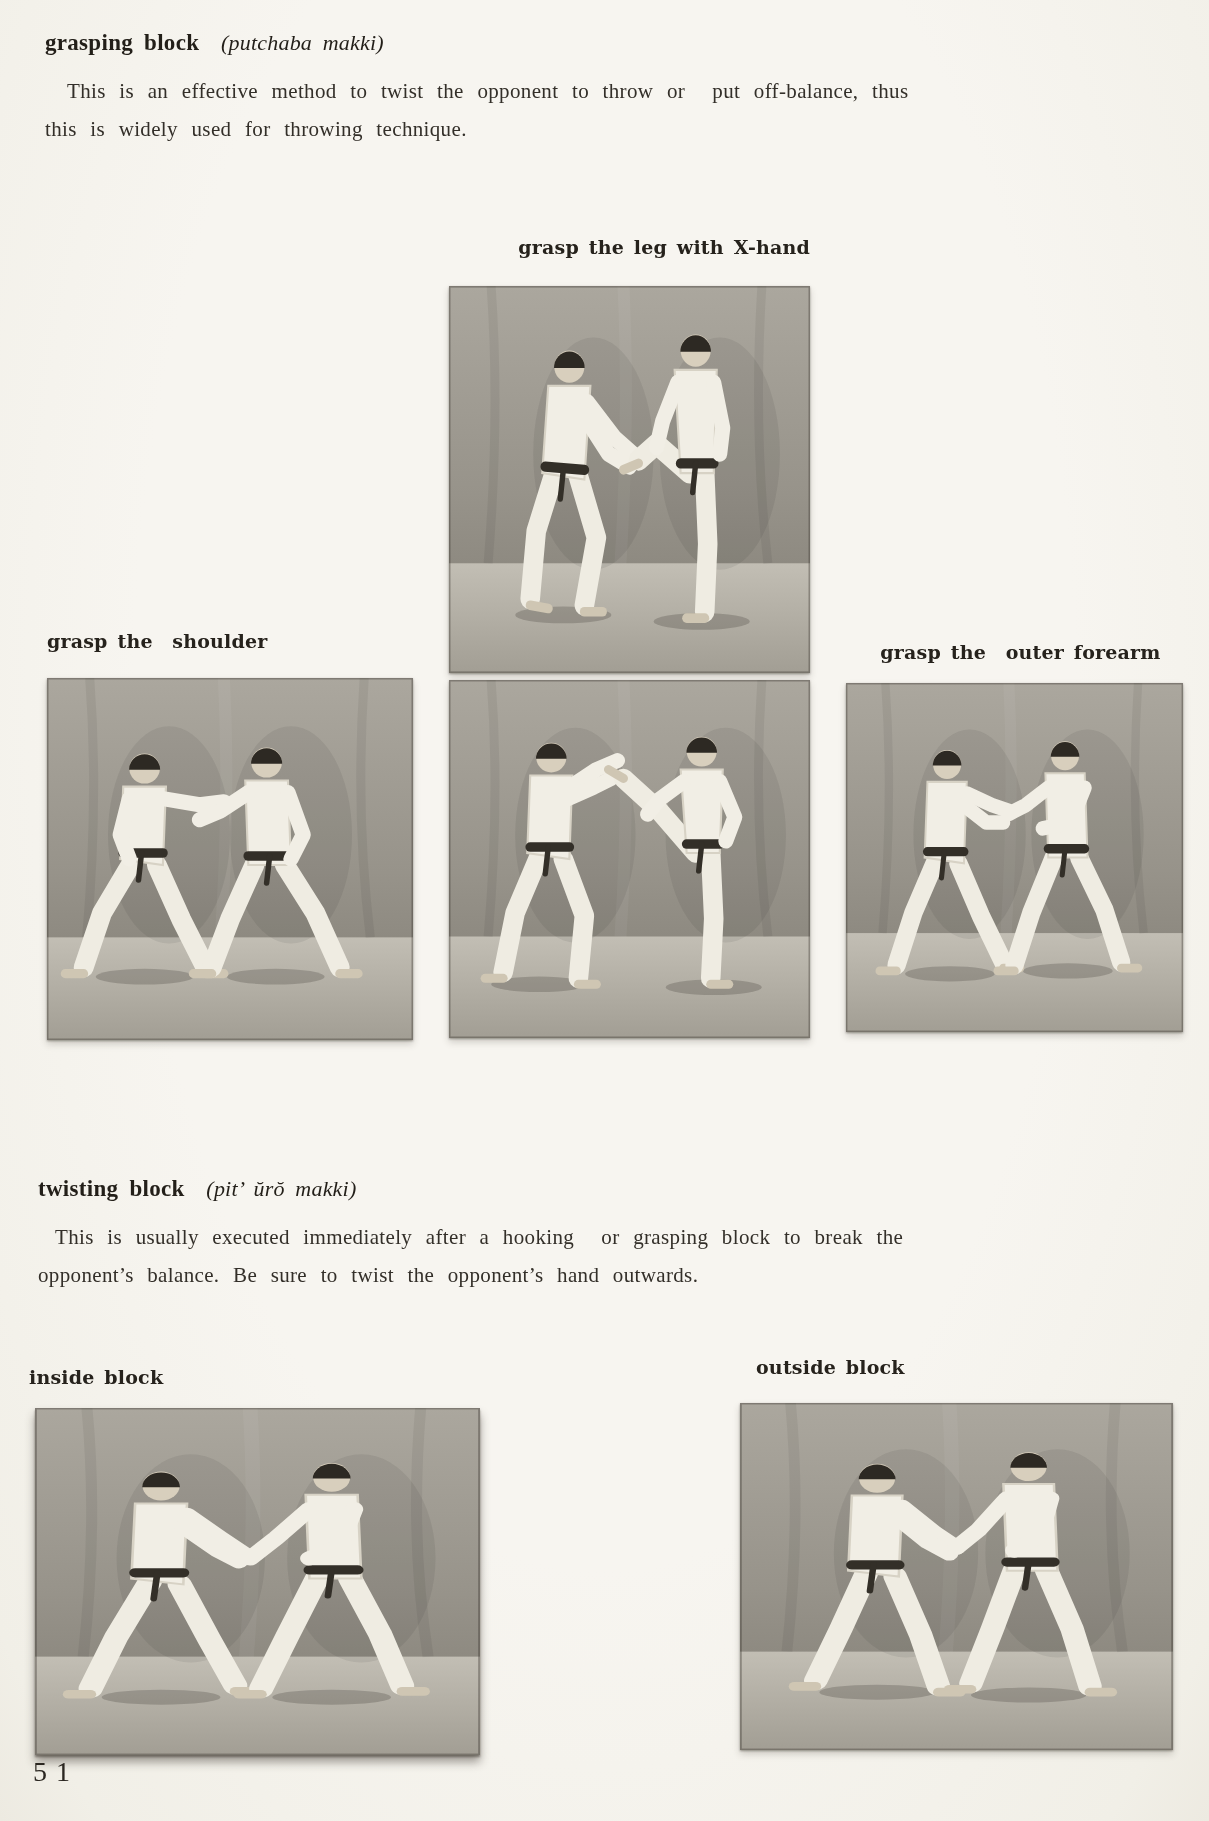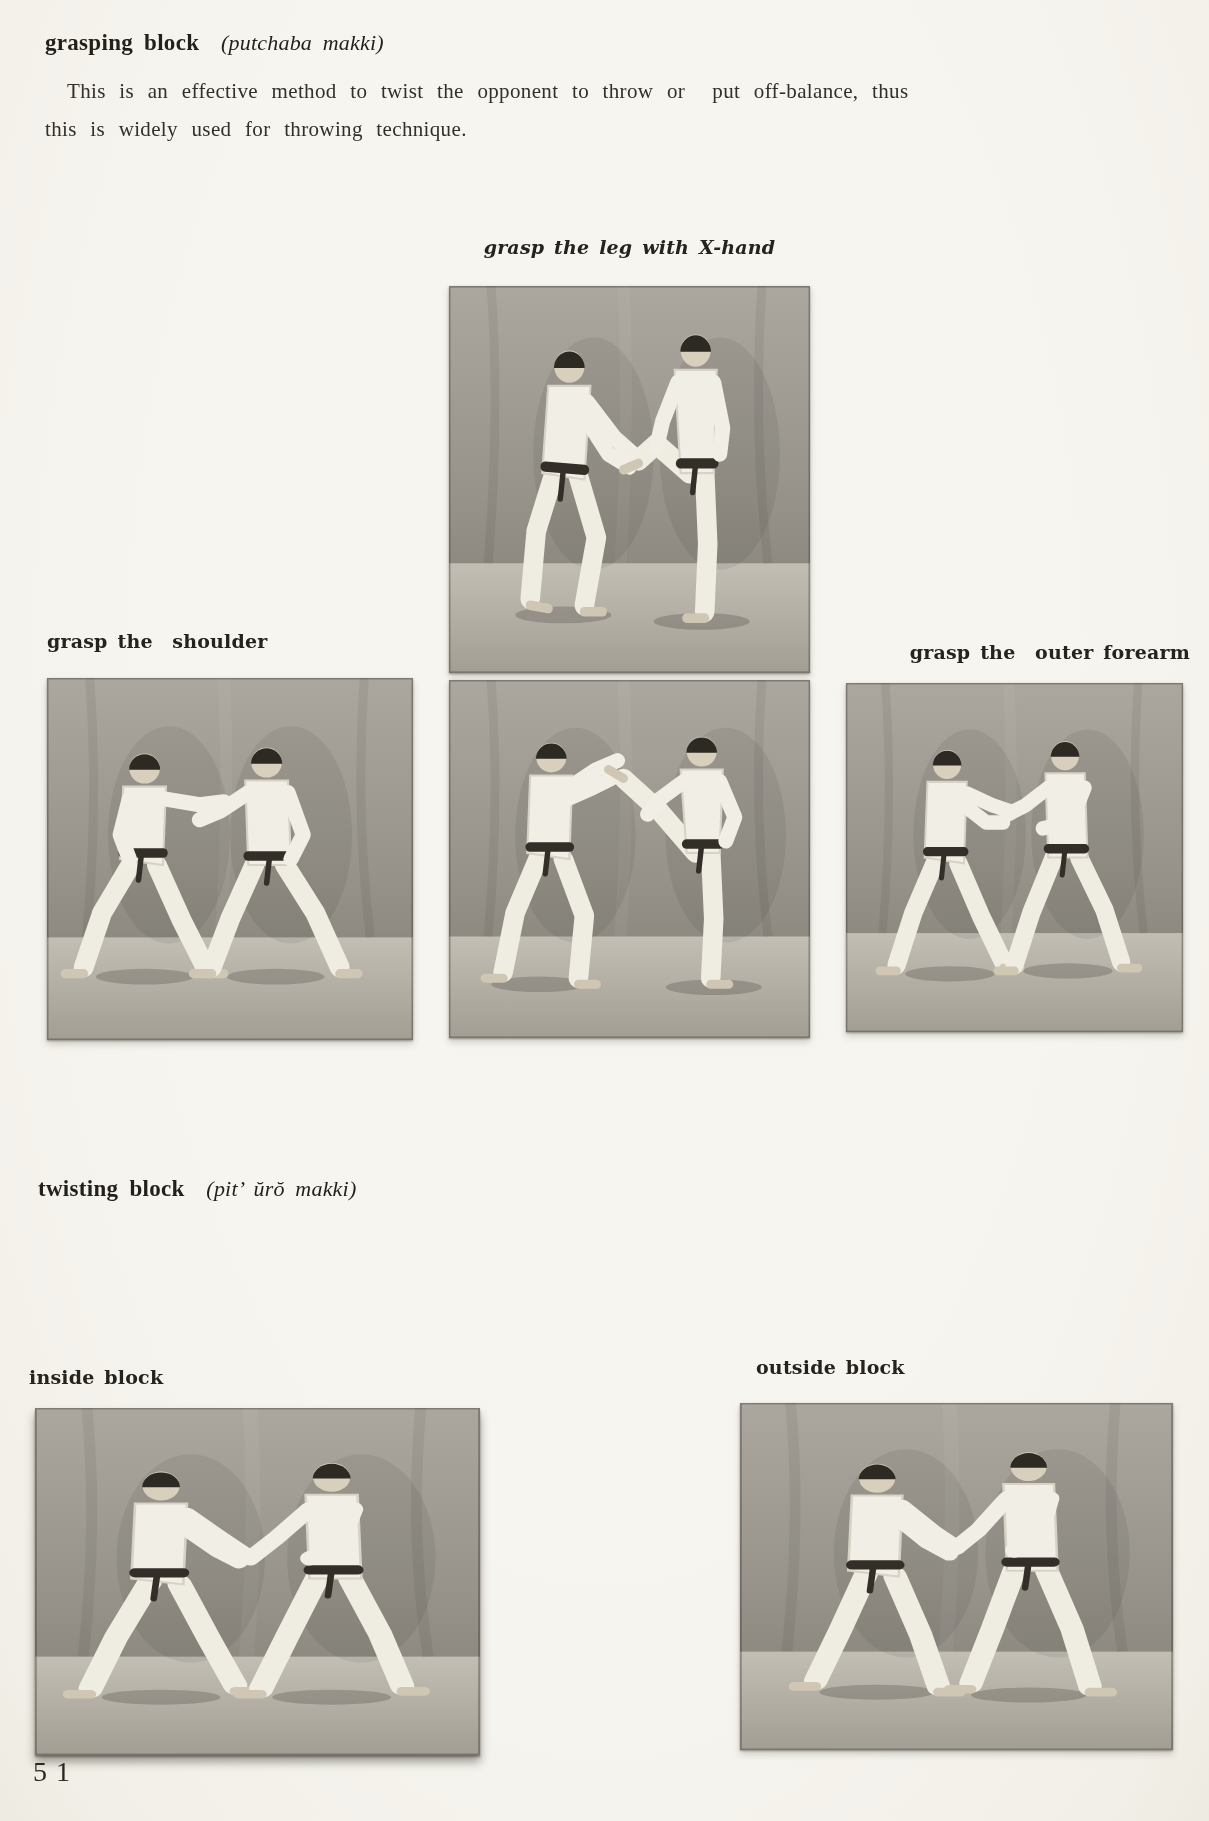--- a/index.html
+++ b/index.html
@@ -44,21 +44,21 @@
   <div class="abs h1" style="left:45px;top:30px;">
     <span>grasping block</span>
     <span class="roman">&nbsp;</span><span class="roman">(putchaba makki)</span>
   </div>
 
   <div class="abs bodytext" style="left:45px;top:72px;width:1110px;">
     <div class="line1 pre">This is an effective method to twist the opponent to throw or  put off-balance, thus</div>
     <div class="pre">this is widely used for throwing technique.</div>
   </div>
 
-  <div class="abs caption pre" style="left:449px;top:236px;width:361px;text-align:center;font-style:italic;">grasp the leg with X-hand</div>
+  <div class="abs caption pre" style="left:449px;top:236px;width:361px;text-align:right;">grasp the leg with X-hand</div>
 
   <div class="abs photo" style="left:449px;top:286px;width:361px;height:387px;">
       <svg viewBox="0 0 120 120" preserveAspectRatio="none" width="100%" height="100%">
     <defs>
       <linearGradient id="bg0" x1="0" y1="0" x2="0" y2="1">
         <stop offset="0" stop-color="#aba79e"></stop>
             <stop offset="0.75" stop-color="#97938a"></stop>
             <stop offset="1" stop-color="#8e8a81"></stop>
       </linearGradient>
       <linearGradient id="fl0" x1="0" y1="0" x2="0" y2="1">
@@ -95,21 +95,21 @@
         <polyline points="82,55 81,64" fill="none" stroke="#332f28" stroke-width="1.8" stroke-linecap="round" stroke-linejoin="round"></polyline>
         <polyline points="76,30 71,42 69,50" fill="none" stroke="#f1eee5" stroke-width="5" stroke-linecap="round" stroke-linejoin="round"></polyline>
         <polyline points="88,30 91,44 90,52" fill="none" stroke="#f1eee5" stroke-width="5" stroke-linecap="round" stroke-linejoin="round"></polyline>
         <circle cx="82" cy="20" r="5" fill="#d8cfbd"></circle>
         <path d="M 76.9 20.4 A 5.1 5.1 0 0 1 87.1 20.4 Z" fill="#2d2923"></path>
     <rect width="120" height="120" fill="none" stroke="rgba(45,41,35,0.35)" stroke-width="1"></rect>
   </svg>
     </div>
 
   <div class="abs caption pre" style="left:47px;top:630px;">grasp the  shoulder</div>
-  <div class="abs caption pre" style="left:851px;top:641px;width:339px;text-align:right;">grasp the  outer forearm</div>
+  <div class="abs caption pre" style="left:851px;top:641px;width:339px;text-align:center;">grasp the  outer forearm</div>
 
   <div class="abs photo" style="left:47px;top:678px;width:366px;height:362px;">
       <svg viewBox="0 0 120 120" preserveAspectRatio="none" width="100%" height="100%">
     <defs>
       <linearGradient id="bg1" x1="0" y1="0" x2="0" y2="1">
         <stop offset="0" stop-color="#aba79e"></stop>
             <stop offset="0.75" stop-color="#97938a"></stop>
             <stop offset="1" stop-color="#8e8a81"></stop>
       </linearGradient>
       <linearGradient id="fl1" x1="0" y1="0" x2="0" y2="1">
@@ -244,20 +244,24 @@
         <path d="M 72.9 25.4 A 5.1 5.1 0 0 1 83.1 25.4 Z" fill="#2d2923"></path>
     <rect width="120" height="120" fill="none" stroke="rgba(45,41,35,0.35)" stroke-width="1"></rect>
   </svg>
     </div>
 
   <div class="abs h1" style="left:38px;top:1176px;">
     <span>twisting block</span>
     <span class="roman">&nbsp;</span><span class="roman pre">(pit’ ŭrŏ makki)</span>
   </div>
 
+  <div class="abs bodytext" style="left:38px;top:1218px;width:1120px;">
+    <div class="line1 pre" style="text-indent:17px;">This is usually executed immediately after a hooking  or grasping block to break the</div>
+    <div class="pre">opponent’s balance. Be sure to twist the opponent’s hand outwards.</div>
+  </div>
 
   <div class="abs caption pre" style="left:29px;top:1366px;">inside block</div>
   <div class="abs caption pre" style="left:756px;top:1356px;">outside block</div>
 
   <div class="abs photo shadow-heavy" style="left:35px;top:1408px;width:445px;height:347px;">
       <svg viewBox="0 0 120 120" preserveAspectRatio="none" width="100%" height="100%">
     <defs>
       <linearGradient id="bg4" x1="0" y1="0" x2="0" y2="1">
         <stop offset="0" stop-color="#aba79e"></stop>
             <stop offset="0.75" stop-color="#97938a"></stop>

